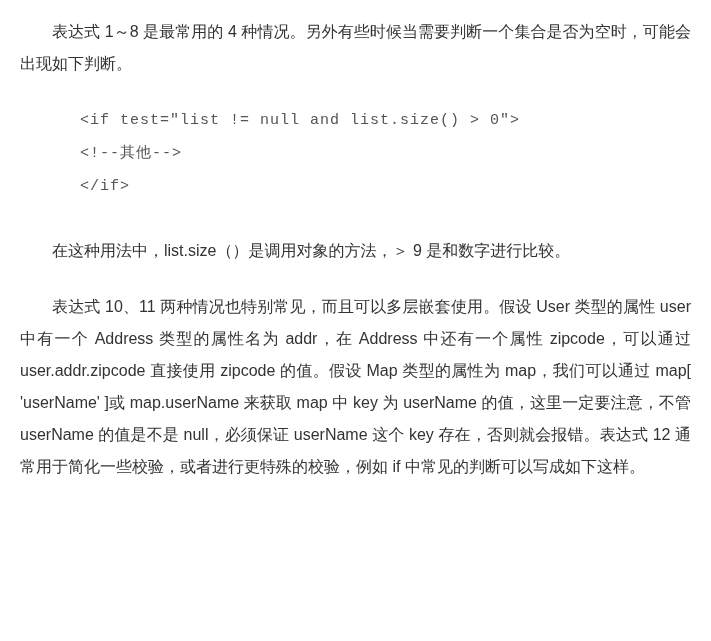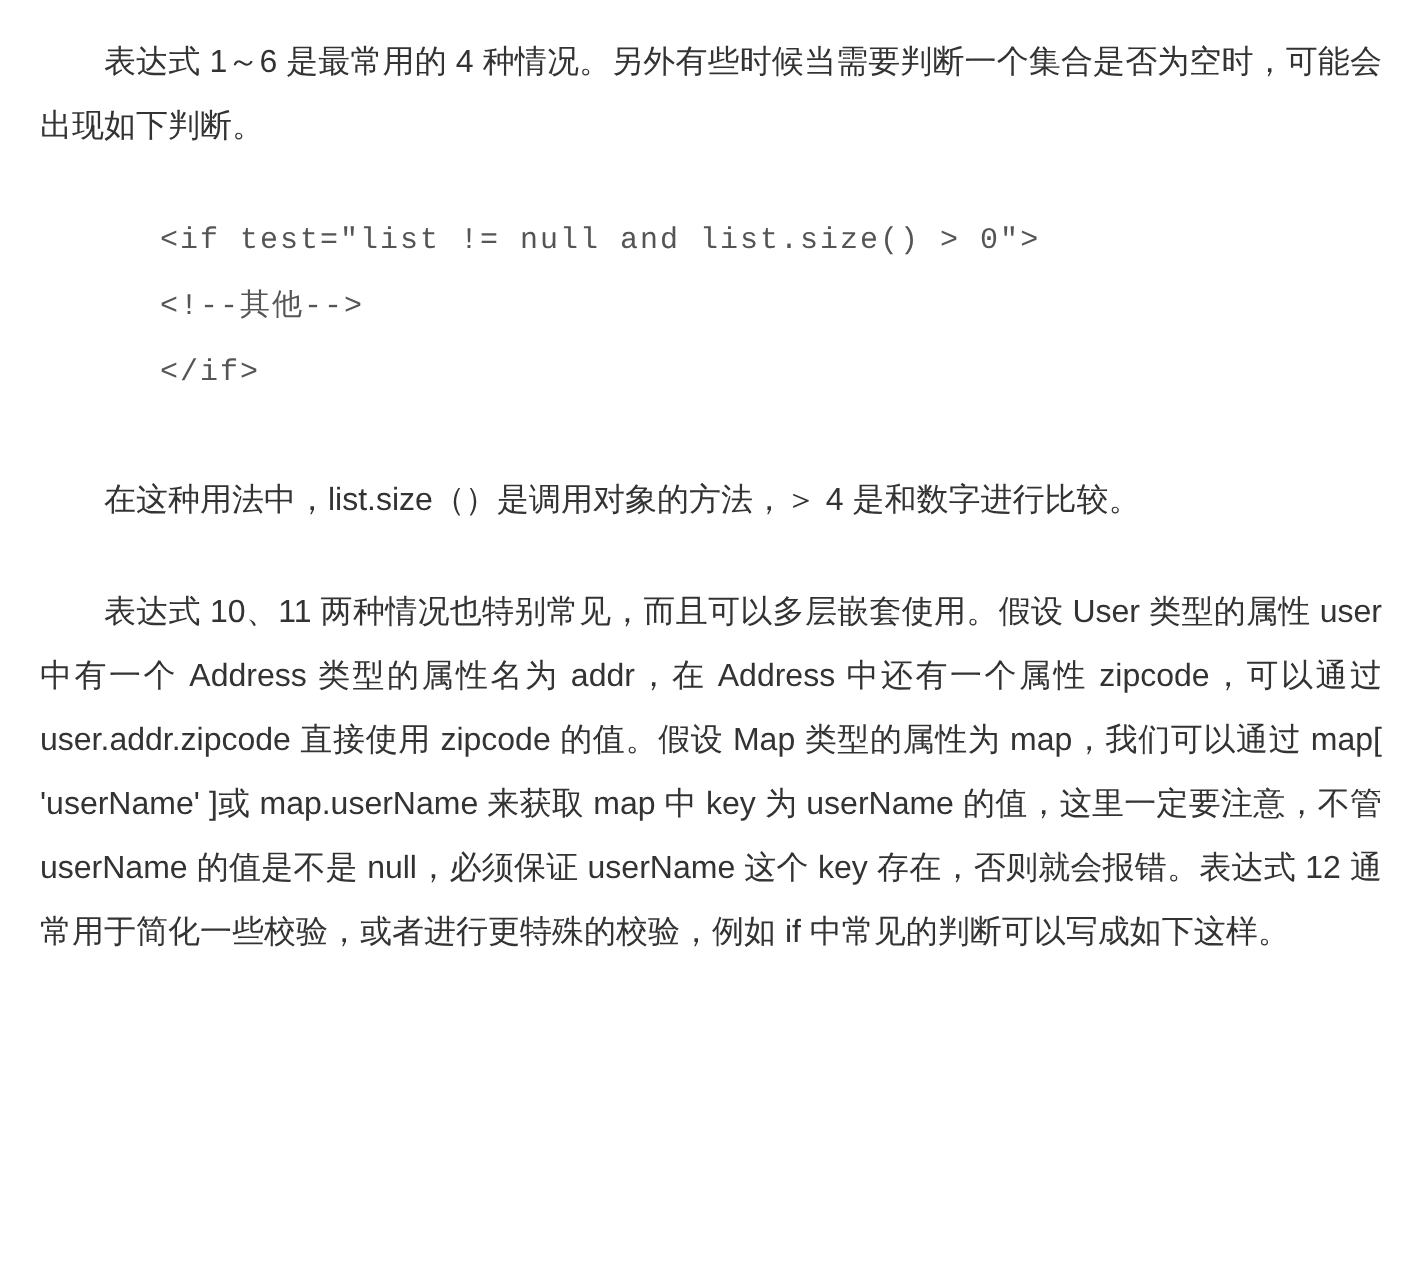--- a/index.html
+++ b/index.html
@@ -31,21 +31,21 @@
       padding-left: 60px;
       color: #555555;
       letter-spacing: 1px;
       line-height: 2.2;
       font-size: 15px;
     }
   </style>
 </head>
 <body>
 
-<p class="para para-indent">表达式 1～6 是最常用的 4 种情况。另外有些时候当需要判断一个集合是否为空时，可能会出现如下判断。</p>
+<p class="para para-indent">表达式 1～8 是最常用的 4 种情况。另外有些时候当需要判断一个集合是否为空时，可能会出现如下判断。</p>
 
 <div class="code-block"><span>&lt;if test="list != null and list.size() &gt; 0"&gt;</span>
 <span>&lt;!--其他--&gt;</span>
 <span>&lt;/if&gt;</span></div>
 
-<p class="para para-indent">在这种用法中，list.size（）是调用对象的方法，＞ 4 是和数字进行比较。</p>
+<p class="para para-indent">在这种用法中，list.size（）是调用对象的方法，＞ 9 是和数字进行比较。</p>
 
 <p class="para para-indent">表达式 10、11 两种情况也特别常见，而且可以多层嵌套使用。假设 User 类型的属性 user 中有一个 Address 类型的属性名为 addr，在 Address 中还有一个属性 zipcode，可以通过 user.addr.zipcode 直接使用 zipcode 的值。假设 Map 类型的属性为 map，我们可以通过 map[ 'userName' ]或 map.userName 来获取 map 中 key 为 userName 的值，这里一定要注意，不管 userName 的值是不是 null，必须保证 userName 这个 key 存在，否则就会报错。表达式 12 通常用于简化一些校验，或者进行更特殊的校验，例如 if 中常见的判断可以写成如下这样。</p>
 
 </body></html>

